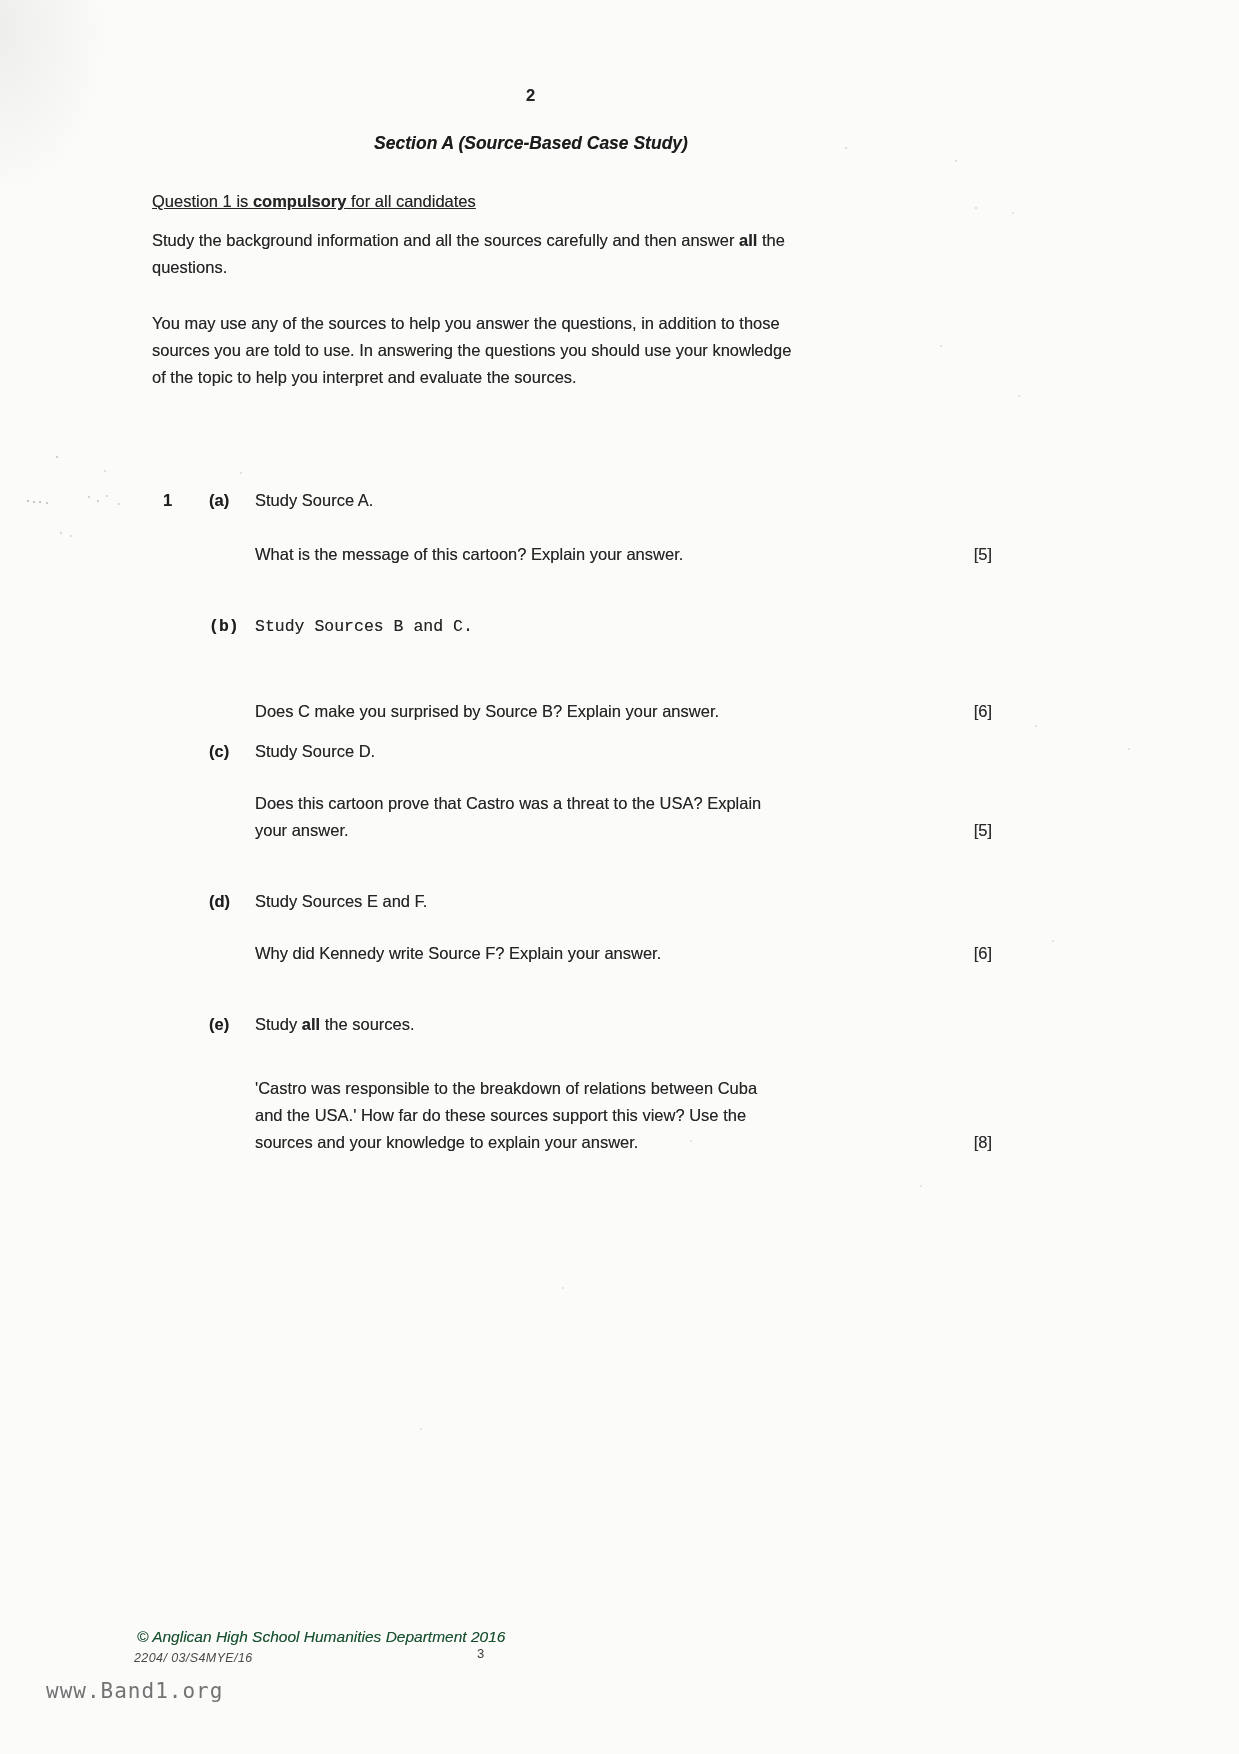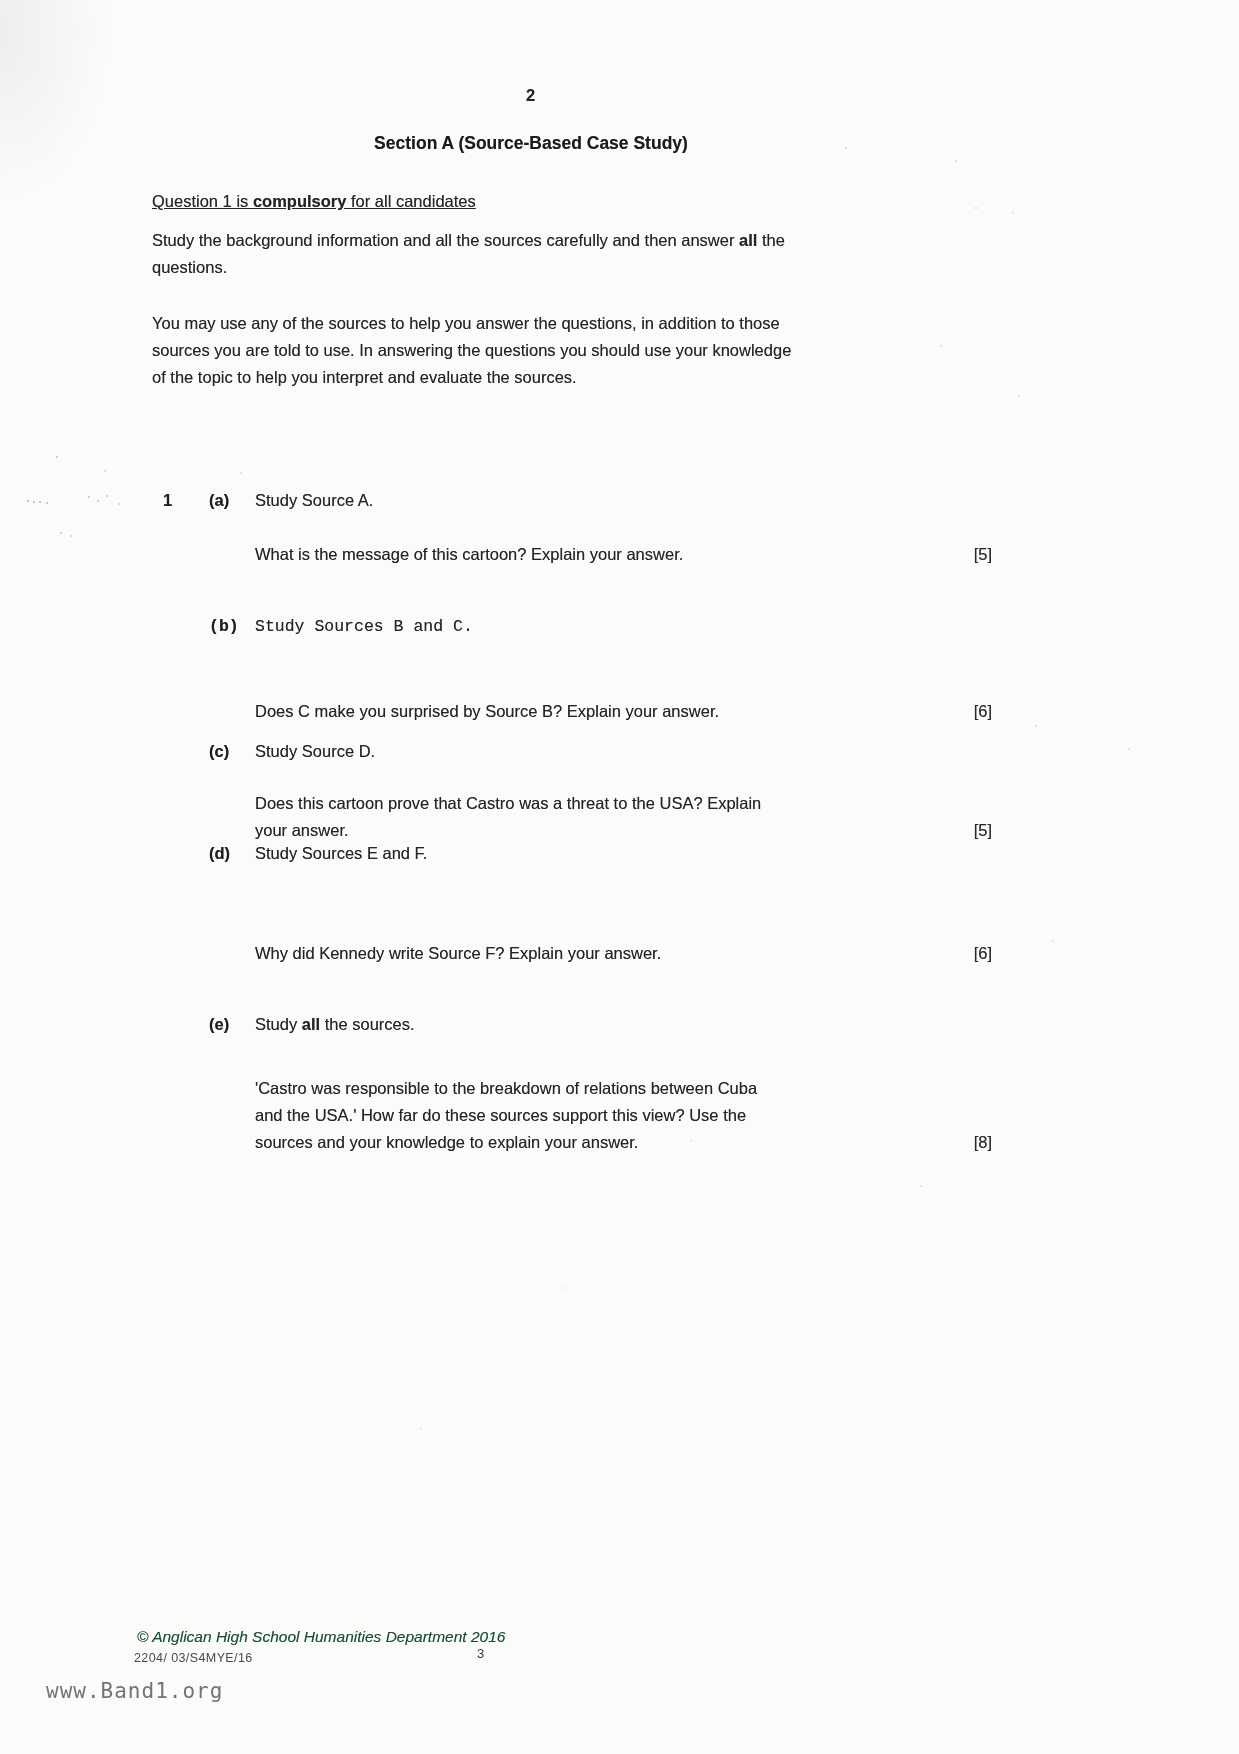--- a/index.html
+++ b/index.html
@@ -81,38 +81,39 @@
   }
   .section-title {
     position: absolute;
     left: 0; top: 130px;
     width: 100%;
     text-align: center;
     font-size: 17.5px;
     font-weight: bold;
     margin: 0;
     color: #1c1c1c;
+    font-style: italic;
   }
   .subtitle {
     position: absolute;
     left: 0; top: 188px;
     width: 100%;
     text-align: left;
     text-decoration: underline;
   }
   .para { position: absolute; left: 0; margin: 0; }
   .para1 { top: 227px; }
   .para2 { top: 310px; }
   .q-head { position: absolute; left: 11px; white-space: nowrap; }
   .q-num { display: inline-block; width: 46px; font-weight: bold; color: #1e1e1e; }
   .q-letter { display: inline-block; width: 46px; font-weight: bold; color: #1e1e1e; }
   .q-head-a { top: 487px; }
   .q-head-b { top: 613px; font-family: Liberation Mono, monospace; }
   .q-head-c { top: 738px; }
-  .q-head-d { top: 840px; }
+  .q-head-d { top: 888px; }
   .q-head-e { top: 1011px; }
   .q-body {
     position: absolute;
     left: 103px;
     width: 737px;            
     display: flex;
     justify-content: space-between;
     align-items: flex-end;
   }
   .q-body-a { top: 541px; }
@@ -126,20 +127,21 @@
     left: 137px; top: 1628px;
     font-size: 15.5px;
     font-style: italic;
     color: #14532d;
     text-shadow: 0 0 0.5px rgba(70,70,70,0.5);
   }
   .footer-code {
     position: absolute;
     left: 134px; top: 1651px;
     font-size: 12.5px;
+    font-style: italic;
     letter-spacing: 0.4px;
     color: #4a4a4a;
     text-align: right;
   }
   .footer-page3 {
     position: absolute;
     left: 477px; top: 1646px;
     font-size: 13px;
     color: #3a3a3a;
   }

